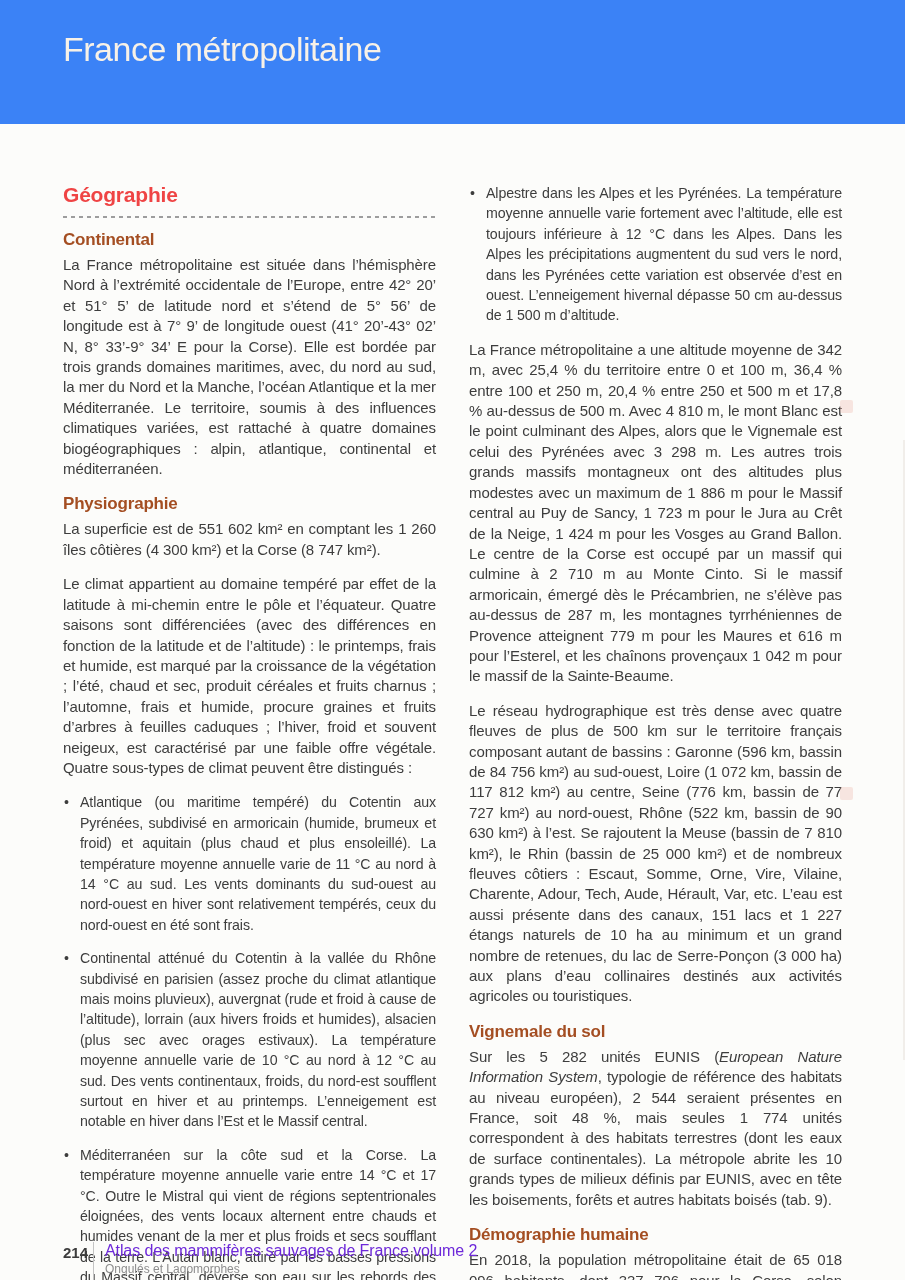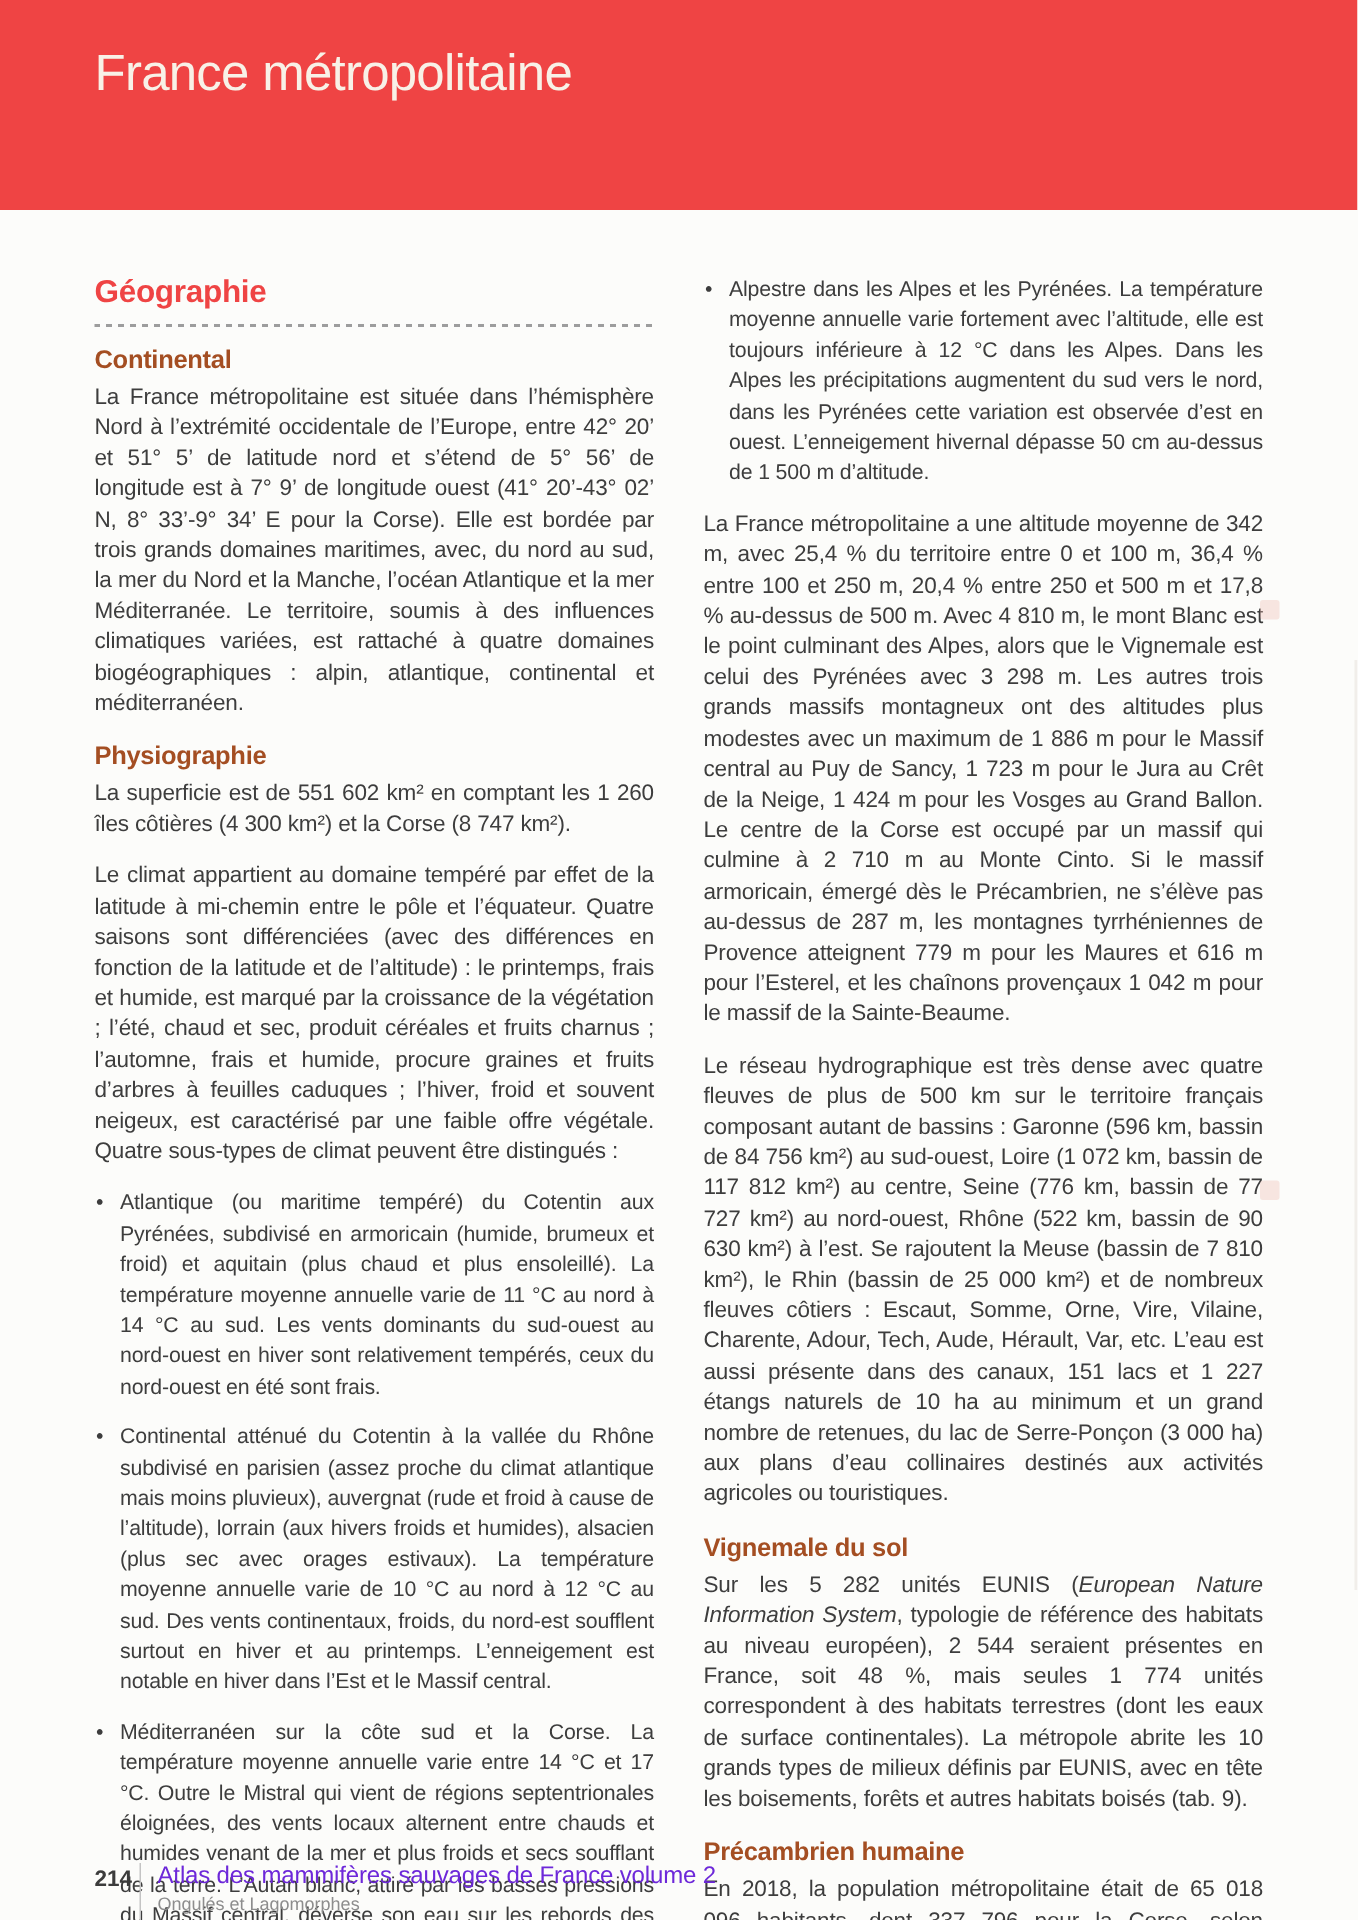--- a/index.html
+++ b/index.html
@@ -5,22 +5,22 @@
   html,body{margin:0;padding:0;}
   body{
     width:905px;height:1280px;
     background:#fcfcfa;
     font-family:"Liberation Sans","DejaVu Sans",sans-serif;
     color:#3d3d3d;
     position:relative;
     overflow:hidden;
   }
   .band{
-    position:absolute;top:0;left:0;width:905px;height:140px;
-    background:#ef4444;
+    position:absolute;top:0;left:0;width:905px;height:124px;
+    background:#3b82f6;
   }
   .band h1{
     margin:0;position:absolute;left:63px;top:30px;
     font-size:34px;font-weight:normal;letter-spacing:-0.5px;
     color:#f8f1e7;
   }
   main{
     position:absolute;top:152px;left:63px;width:780px;
     display:flex;gap:33px;padding-top:31px;box-sizing:border-box;
   }
@@ -114,21 +114,21 @@
   <section class="col">
     <ul class="clim top">
       <li>Alpestre dans les Alpes et les Pyrénées. La température moyenne annuelle varie fortement avec l’altitude, elle est toujours inférieure à 12 °C dans les Alpes. Dans les Alpes les précipitations augmentent du sud vers le nord, dans les Pyrénées cette variation est observée d’est en ouest. L’enneigement hivernal dépasse 50 cm au-dessus de 1 500 m d’altitude.</li>
     </ul>
     <p class="gap">La France métropolitaine a une altitude moyenne de 342 m, avec 25,4 % du territoire entre 0 et 100 m, 36,4 % entre 100 et 250 m, 20,4 % entre 250 et 500 m et 17,8 % au-dessus de 500 m. Avec 4 810 m, le mont Blanc est le point culminant des Alpes, alors que le Vignemale est celui des Pyrénées avec 3 298 m. Les autres trois grands massifs montagneux ont des altitudes plus modestes avec un maximum de 1 886 m pour le Massif central au Puy de Sancy, 1 723 m pour le Jura au Crêt de la Neige, 1 424 m pour les Vosges au Grand Ballon. Le centre de la Corse est occupé par un massif qui culmine à 2 710 m au Monte Cinto. Si le massif armoricain, émergé dès le Précambrien, ne s’élève pas au-dessus de 287 m, les montagnes tyrrhéniennes de Provence atteignent 779 m pour les Maures et 616 m pour l’Esterel, et les chaînons provençaux 1 042 m pour le massif de la Sainte-Beaume.</p>
     <p class="gap">Le réseau hydrographique est très dense avec quatre fleuves de plus de 500 km sur le territoire français composant autant de bassins : Garonne (596 km, bassin de 84 756 km²) au sud-ouest, Loire (1 072 km, bassin de 117 812 km²) au centre, Seine (776 km, bassin de 77 727 km²) au nord-ouest, Rhône (522 km, bassin de 90 630 km²) à l’est. Se rajoutent la Meuse (bassin de 7 810 km²), le Rhin (bassin de 25 000 km²) et de nombreux fleuves côtiers : Escaut, Somme, Orne, Vire, Vilaine, Charente, Adour, Tech, Aude, Hérault, Var, etc. L’eau est aussi présente dans des canaux, 151 lacs et 1 227 étangs naturels de 10 ha au minimum et un grand nombre de retenues, du lac de Serre-Ponçon (3 000 ha) aux plans d’eau collinaires destinés aux activités agricoles ou touristiques.</p>
 
     <h3 class="sub">Vignemale du sol</h3>
     <p><span>Sur les 5 282 unités EUNIS (</span><em>European Nature Information System</em><span>, typologie de référence des habitats au niveau européen), 2 544 seraient présentes en France, soit 48 %, mais seules 1 774 unités correspondent à des habitats terrestres (dont les eaux de surface continentales). La métropole abrite les 10 grands types de milieux définis par EUNIS, avec en tête les boisements, forêts et autres habitats boisés (tab. 9).</span></p>
 
-    <h3 class="sub">Précambrien humaine</h3>
+    <h3 class="sub">Démographie humaine</h3>
     <p>En 2018, la population métropolitaine était de 65 018 096 habitants, dont 337 796 pour la Corse, selon l’INSEE. Elle a augmenté de 3,59 % depuis 2010 (9,07 % en Corse) et de 14,92 % depuis 1990 (35,31 % en Corse) ; elle était estimée à 41 740 000 en 1950 (+ 55,77 %).</p>
   </section>
 </main>
 
 <footer>
   <span class="pagenum">214</span>
   <div class="vline"></div>
   <div class="bookmeta">
     <div class="bt">Atlas des mammifères sauvages de France volume 2</div>
     <div class="bs">Ongulés et Lagomorphes</div>

